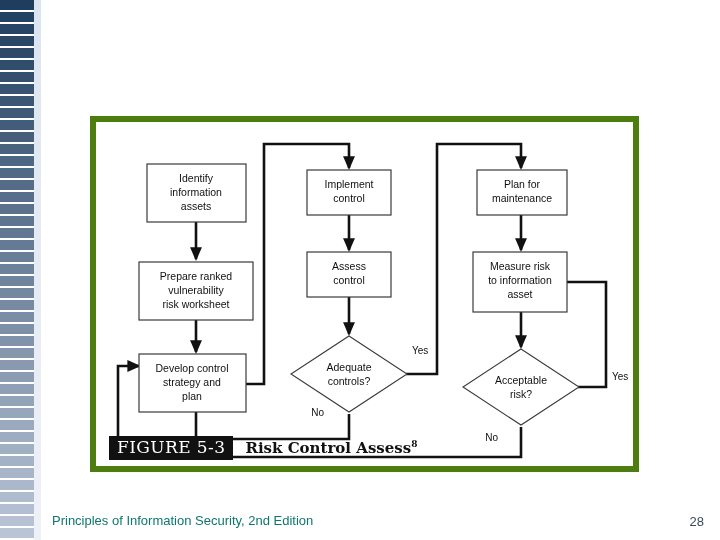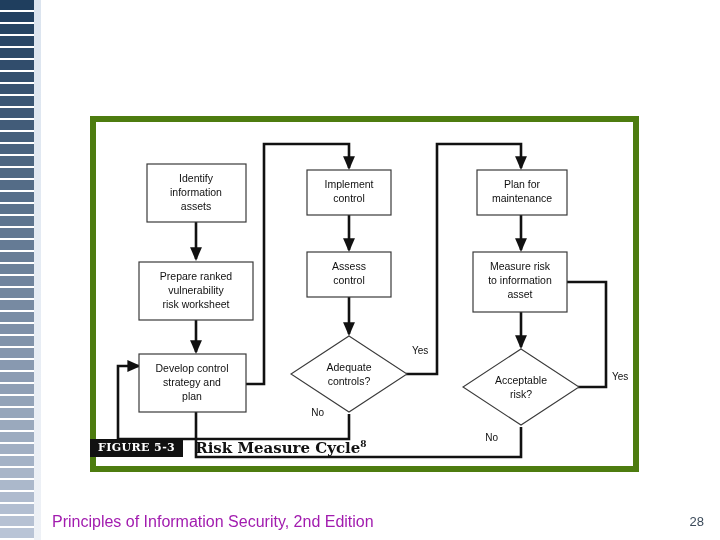--- a/index.html
+++ b/index.html
@@ -57,46 +57,47 @@
     position: absolute;
     left: 90px; top: 433px;
     width: 549px; height: 30px;
     display: flex;
     align-items: center;
   }
   #figure-tag {
     background: #111111;
     color: #ffffff;
     font-family: "DejaVu Serif", serif;
-    font-weight: bold;
-    font-size: 11px;
+    font-weight: normal;
+    font-size: 17px;
     letter-spacing: 0.4px;
     padding: 3px 8px 4px 8px;
     line-height: 1;
     white-space: nowrap;
+    margin-left: 19px;
   }
   #caption-title {
     font-family: "DejaVu Serif", serif;
     font-weight: bold;
     font-size: 15px;
     color: #111111;
     margin-left: 12px;
     white-space: nowrap;
   }
   #caption-title sup {
     font-size: 9px;
     font-weight: bold;
   }
 
   
   #footer-text {
     position: absolute;
     left: 52px; top: 513px;
-    font-size: 16px;
-    color: #a21caf;
+    font-size: 13px;
+    color: #0f766e;
     white-space: nowrap;
   }
   #footer-page {
     position: absolute;
     right: 16px; top: 514px;
     font-size: 13px;
     color: #3b4a5a;
   }
 
   
@@ -263,17 +264,17 @@
       <text class="branch-label" x="316" y="232">Yes</text>
       <text class="branch-label" x="228" y="294" text-anchor="end">No</text>
       <text class="branch-label" x="516" y="258">Yes</text>
       <text class="branch-label" x="402" y="319" text-anchor="end">No</text>
     </g>
   </svg>
 </div>
 
 <div id="caption">
   <span id="figure-tag">FIGURE 5-3</span>
-  <span id="caption-title"><span>Risk Measure Cycle</span><sup>8</sup></span>
+  <span id="caption-title"><span>Risk Control Assess</span><sup>8</sup></span>
 </div>
 
 <div id="footer-text">Principles of Information Security, 2nd Edition</div>
 <div id="footer-page">28</div>
 
 </body></html>

